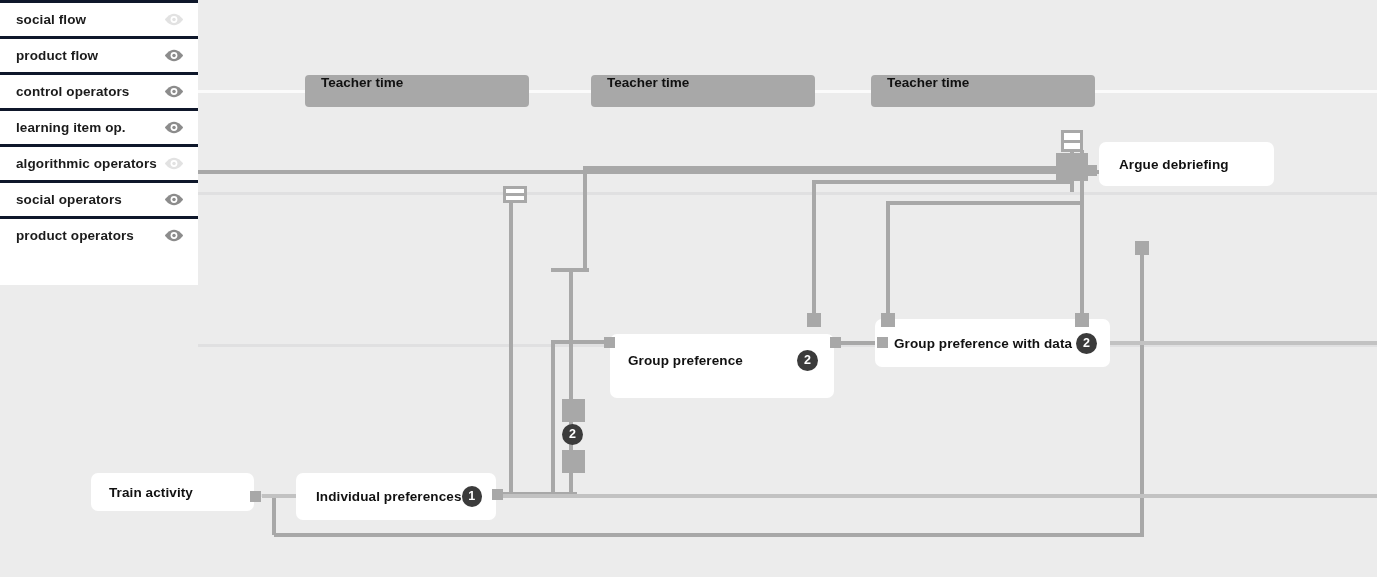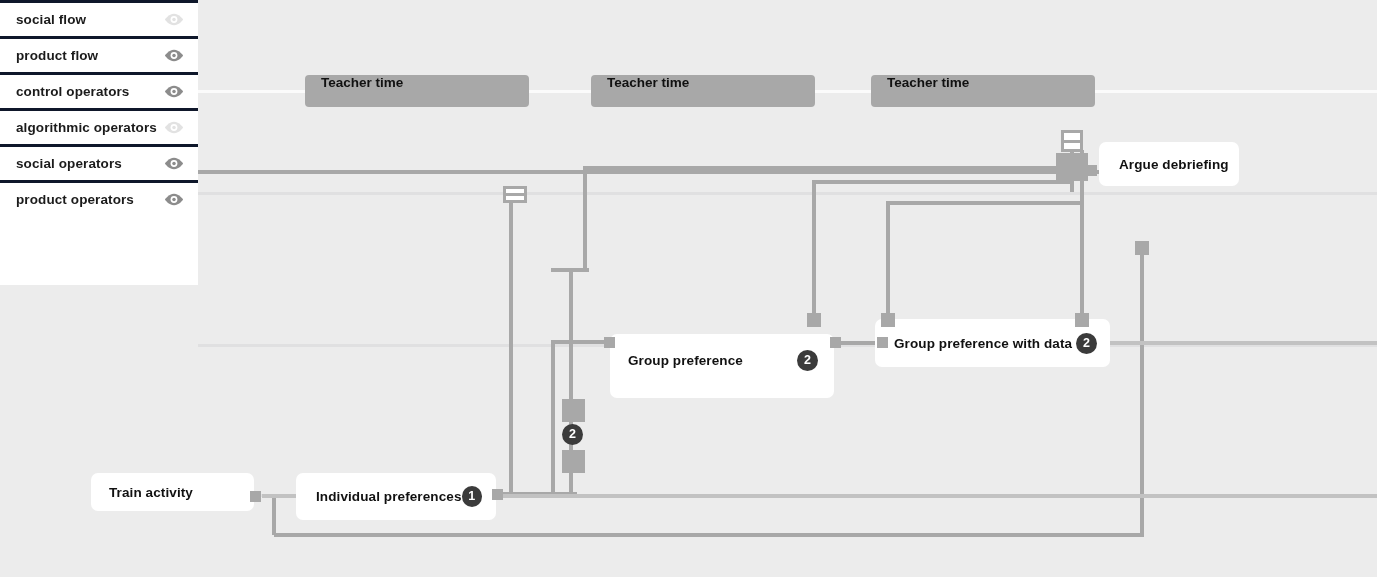--- a/index.html
+++ b/index.html
@@ -206,21 +206,21 @@
 
   <div class="port sm" style="left:1086px;top:165px"></div>
 
   <div class="port sm" style="left:250px;top:491px"></div>
 
   <div class="port sm" style="left:492px;top:489px"></div>
 
   <div class="list-glyph" style="left:1061px;top:130px"></div>
   <div class="port xl" style="left:1056px;top:153px"></div>
 
-  <div class="node" style="left:1099px;top:142px;width:140px;height:44px;padding:0 0 0 20px">
+  <div class="node" style="left:1099px;top:142px;width:175px;height:44px;padding:0 0 0 20px">
     <span class="node-label">Argue debriefing</span>
   </div>
 
 
   <div class="node" style="left:610px;top:334px;width:224px;height:64px;padding:0 16px 12px 18px;justify-content:space-between">
     <span class="node-label">Group preference</span>
     <span class="badge">2</span>
   </div>
 
   <div class="node" style="left:875px;top:319px;width:235px;height:48px;padding:0 13px 0 19px;justify-content:space-between">
@@ -263,20 +263,28 @@
       </div>
       <div class="side-row">
         <span class="label">control operators</span>
         <svg class="eye" viewBox="0 0 24 15">
           <path d="M12 0.6C5.6 0.6 1.1 7.5 1.1 7.5S5.6 14.4 12 14.4 22.9 7.5 22.9 7.5 18.4 0.6 12 0.6z" fill="#8c8c8c"></path>
           <circle cx="12" cy="7.5" r="4.1" fill="#ffffff"></circle>
           <circle cx="12" cy="7.5" r="2.1" fill="#8c8c8c"></circle>
         </svg>
       </div>
       <div class="side-row">
+        <span class="label">learning item op.</span>
+        <svg class="eye" viewBox="0 0 24 15">
+          <path d="M12 0.6C5.6 0.6 1.1 7.5 1.1 7.5S5.6 14.4 12 14.4 22.9 7.5 22.9 7.5 18.4 0.6 12 0.6z" fill="#8c8c8c"></path>
+          <circle cx="12" cy="7.5" r="4.1" fill="#ffffff"></circle>
+          <circle cx="12" cy="7.5" r="2.1" fill="#8c8c8c"></circle>
+        </svg>
+      </div>
+      <div class="side-row">
         <span class="label">algorithmic operators</span>
         <svg class="eye" viewBox="0 0 24 15">
           <path d="M12 0.6C5.6 0.6 1.1 7.5 1.1 7.5S5.6 14.4 12 14.4 22.9 7.5 22.9 7.5 18.4 0.6 12 0.6z" fill="#e2e2e2"></path>
           <circle cx="12" cy="7.5" r="4.1" fill="#ffffff"></circle>
           <circle cx="12" cy="7.5" r="2.1" fill="#e2e2e2"></circle>
         </svg>
       </div>
       <div class="side-row">
         <span class="label">social operators</span>
         <svg class="eye" viewBox="0 0 24 15">

